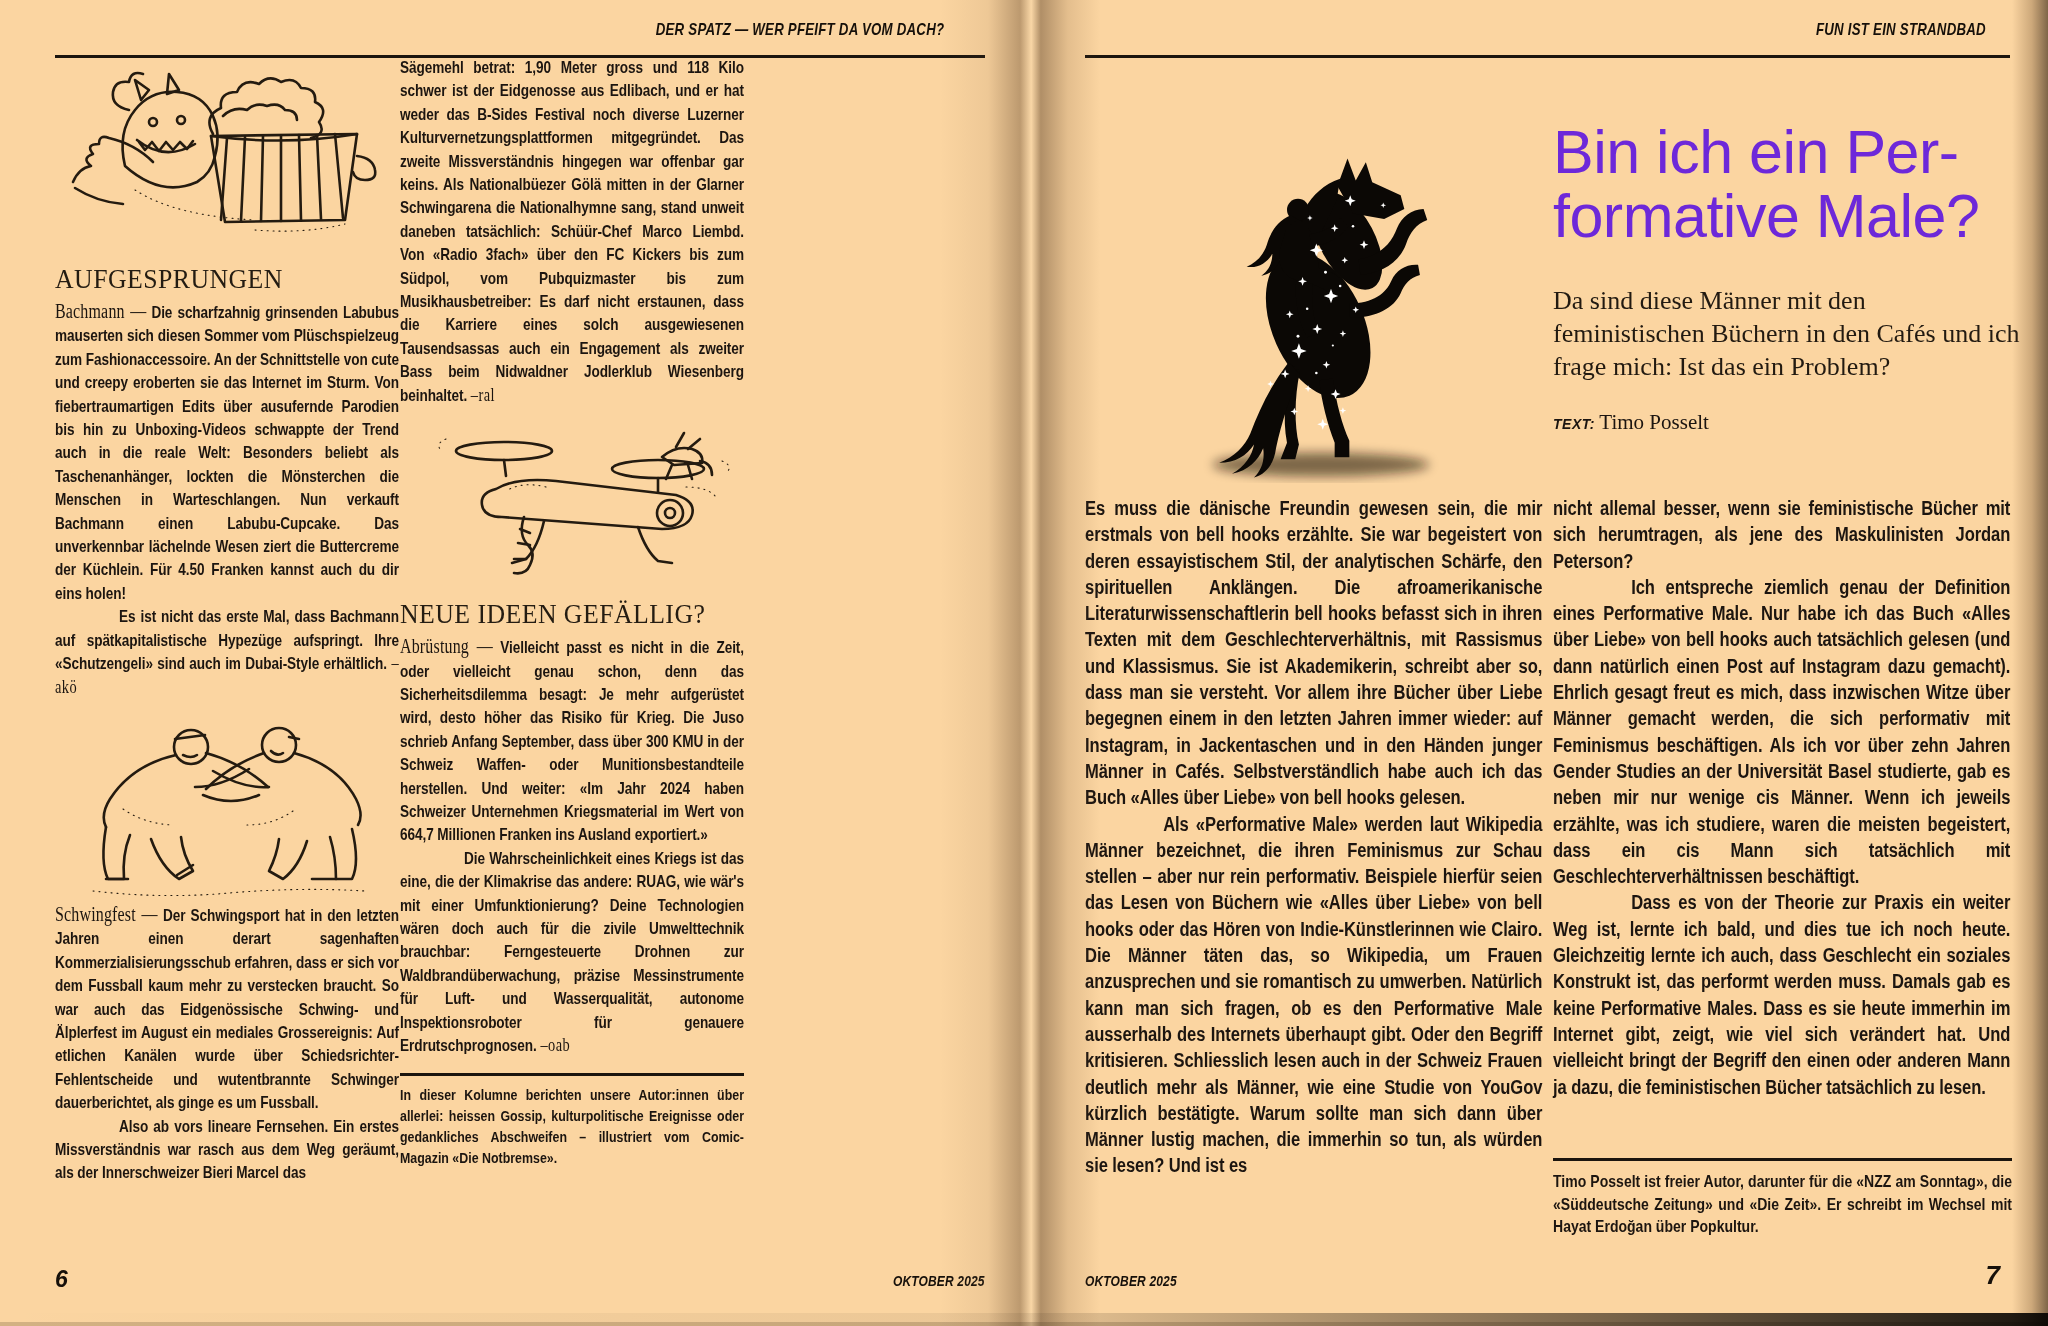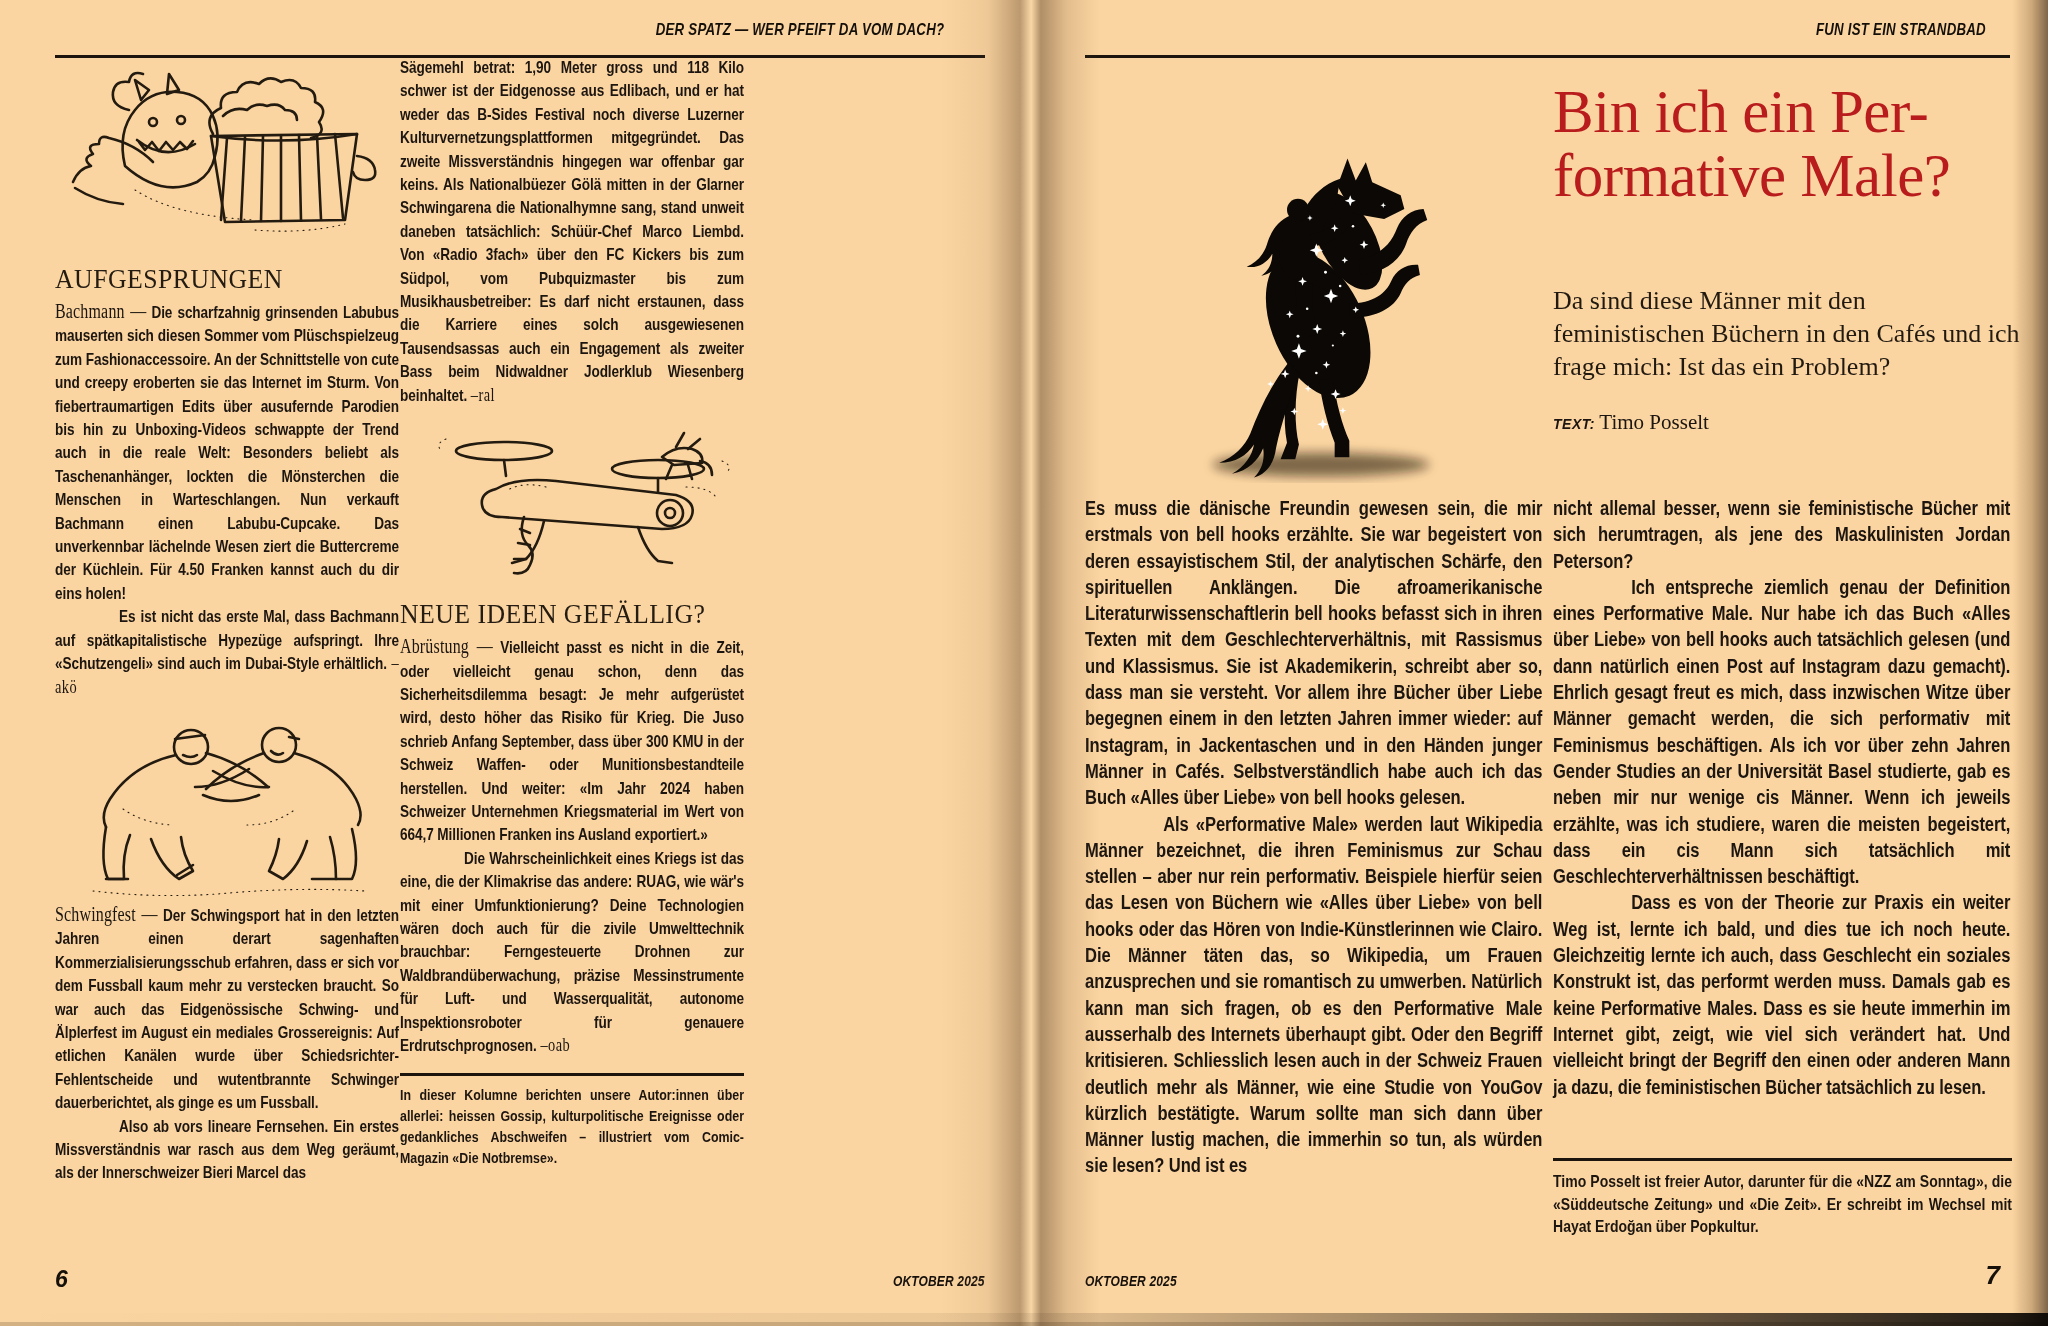--- a/index.html
+++ b/index.html
@@ -27,22 +27,22 @@
   .bp.indent{text-indent:80px;}
   .lead{font-family:"Liberation Serif","DejaVu Serif",serif;font-weight:400;font-size:20px;letter-spacing:.2px;}
   .sig{font-family:"Liberation Serif","DejaVu Serif",serif;font-weight:400;font-size:18px;letter-spacing:.5px;}
   .colnote{margin-top:16px;border-top:3px solid #1b150e;padding-top:8px;
            font-weight:700;font-size:15.5px;line-height:21px;text-align:justify;hyphens:auto;}
   
   .rcol{position:absolute;top:495px;width:538px;transform:scaleX(0.85);transform-origin:0 0;}
   .rp{margin:0;font-weight:700;font-size:19.5px;line-height:26.3px;text-align:justify;
       hyphens:auto;-webkit-hyphens:auto;letter-spacing:-.1px;color:#1c1510;}
   .rp.indent{text-indent:92px;}
-  .headline{font-family:Liberation Serif, serif;font-size:61px;line-height:64px;
-            color:#b91c1c;letter-spacing:-.5px;}
+  .headline{font-family:Liberation Sans, sans-serif;font-size:61px;line-height:64px;
+            color:#6d28d9;letter-spacing:-.5px;margin-top:40px;}
   .subtitle{font-family:"Liberation Serif","DejaVu Serif",serif;font-size:26px;line-height:33px;color:#221a11;}
   .byline-label{font:italic 700 14px "Liberation Sans","DejaVu Sans",sans-serif;letter-spacing:.5px;text-align:center;}
   .byline-name{font-family:"Liberation Serif","DejaVu Serif",serif;font-size:21px;text-align:center;}
   .bio{border-top:3px solid #1b150e;padding-top:9px;font-weight:700;font-size:16.5px;line-height:22.5px;
        text-align:justify;hyphens:auto;}
   
   .folio{font:italic 700 23px "Liberation Sans","DejaVu Sans",sans-serif;color:#16100a;}
   .footdate{display:inline-block;white-space:nowrap;font:italic 700 15px "Liberation Sans","DejaVu Sans",sans-serif;
             letter-spacing:.2px;color:#16100a;}
   

